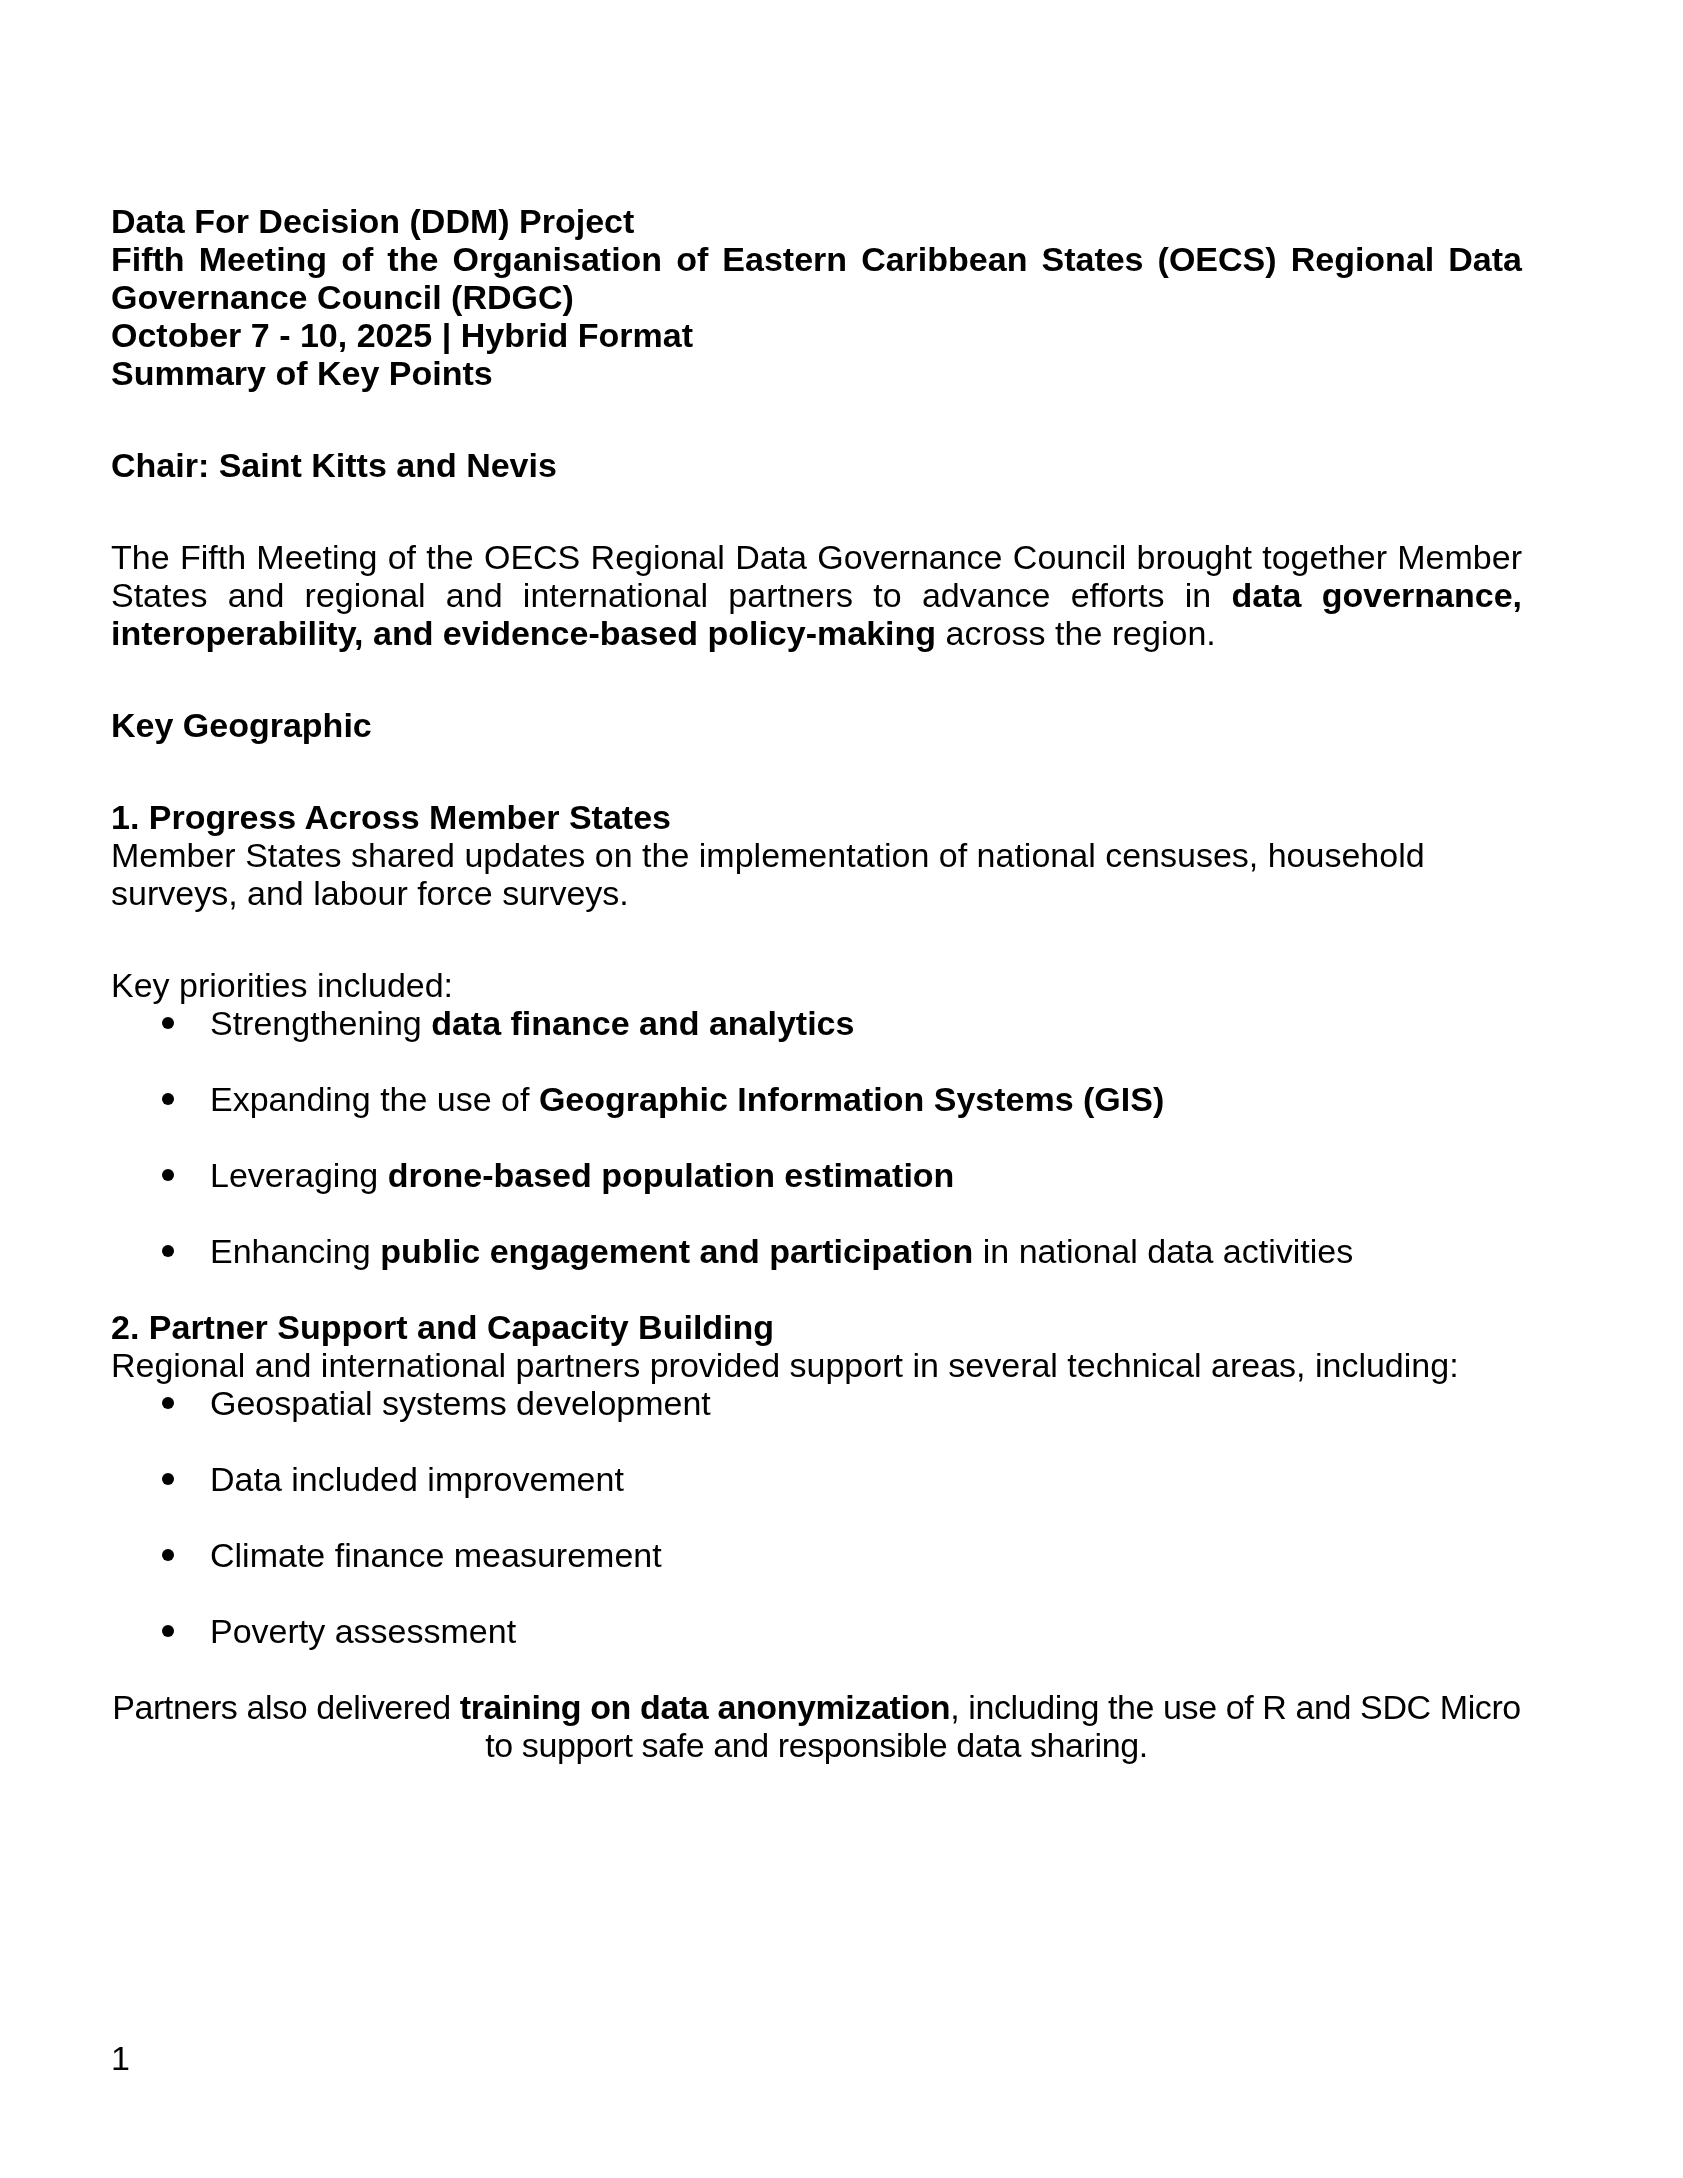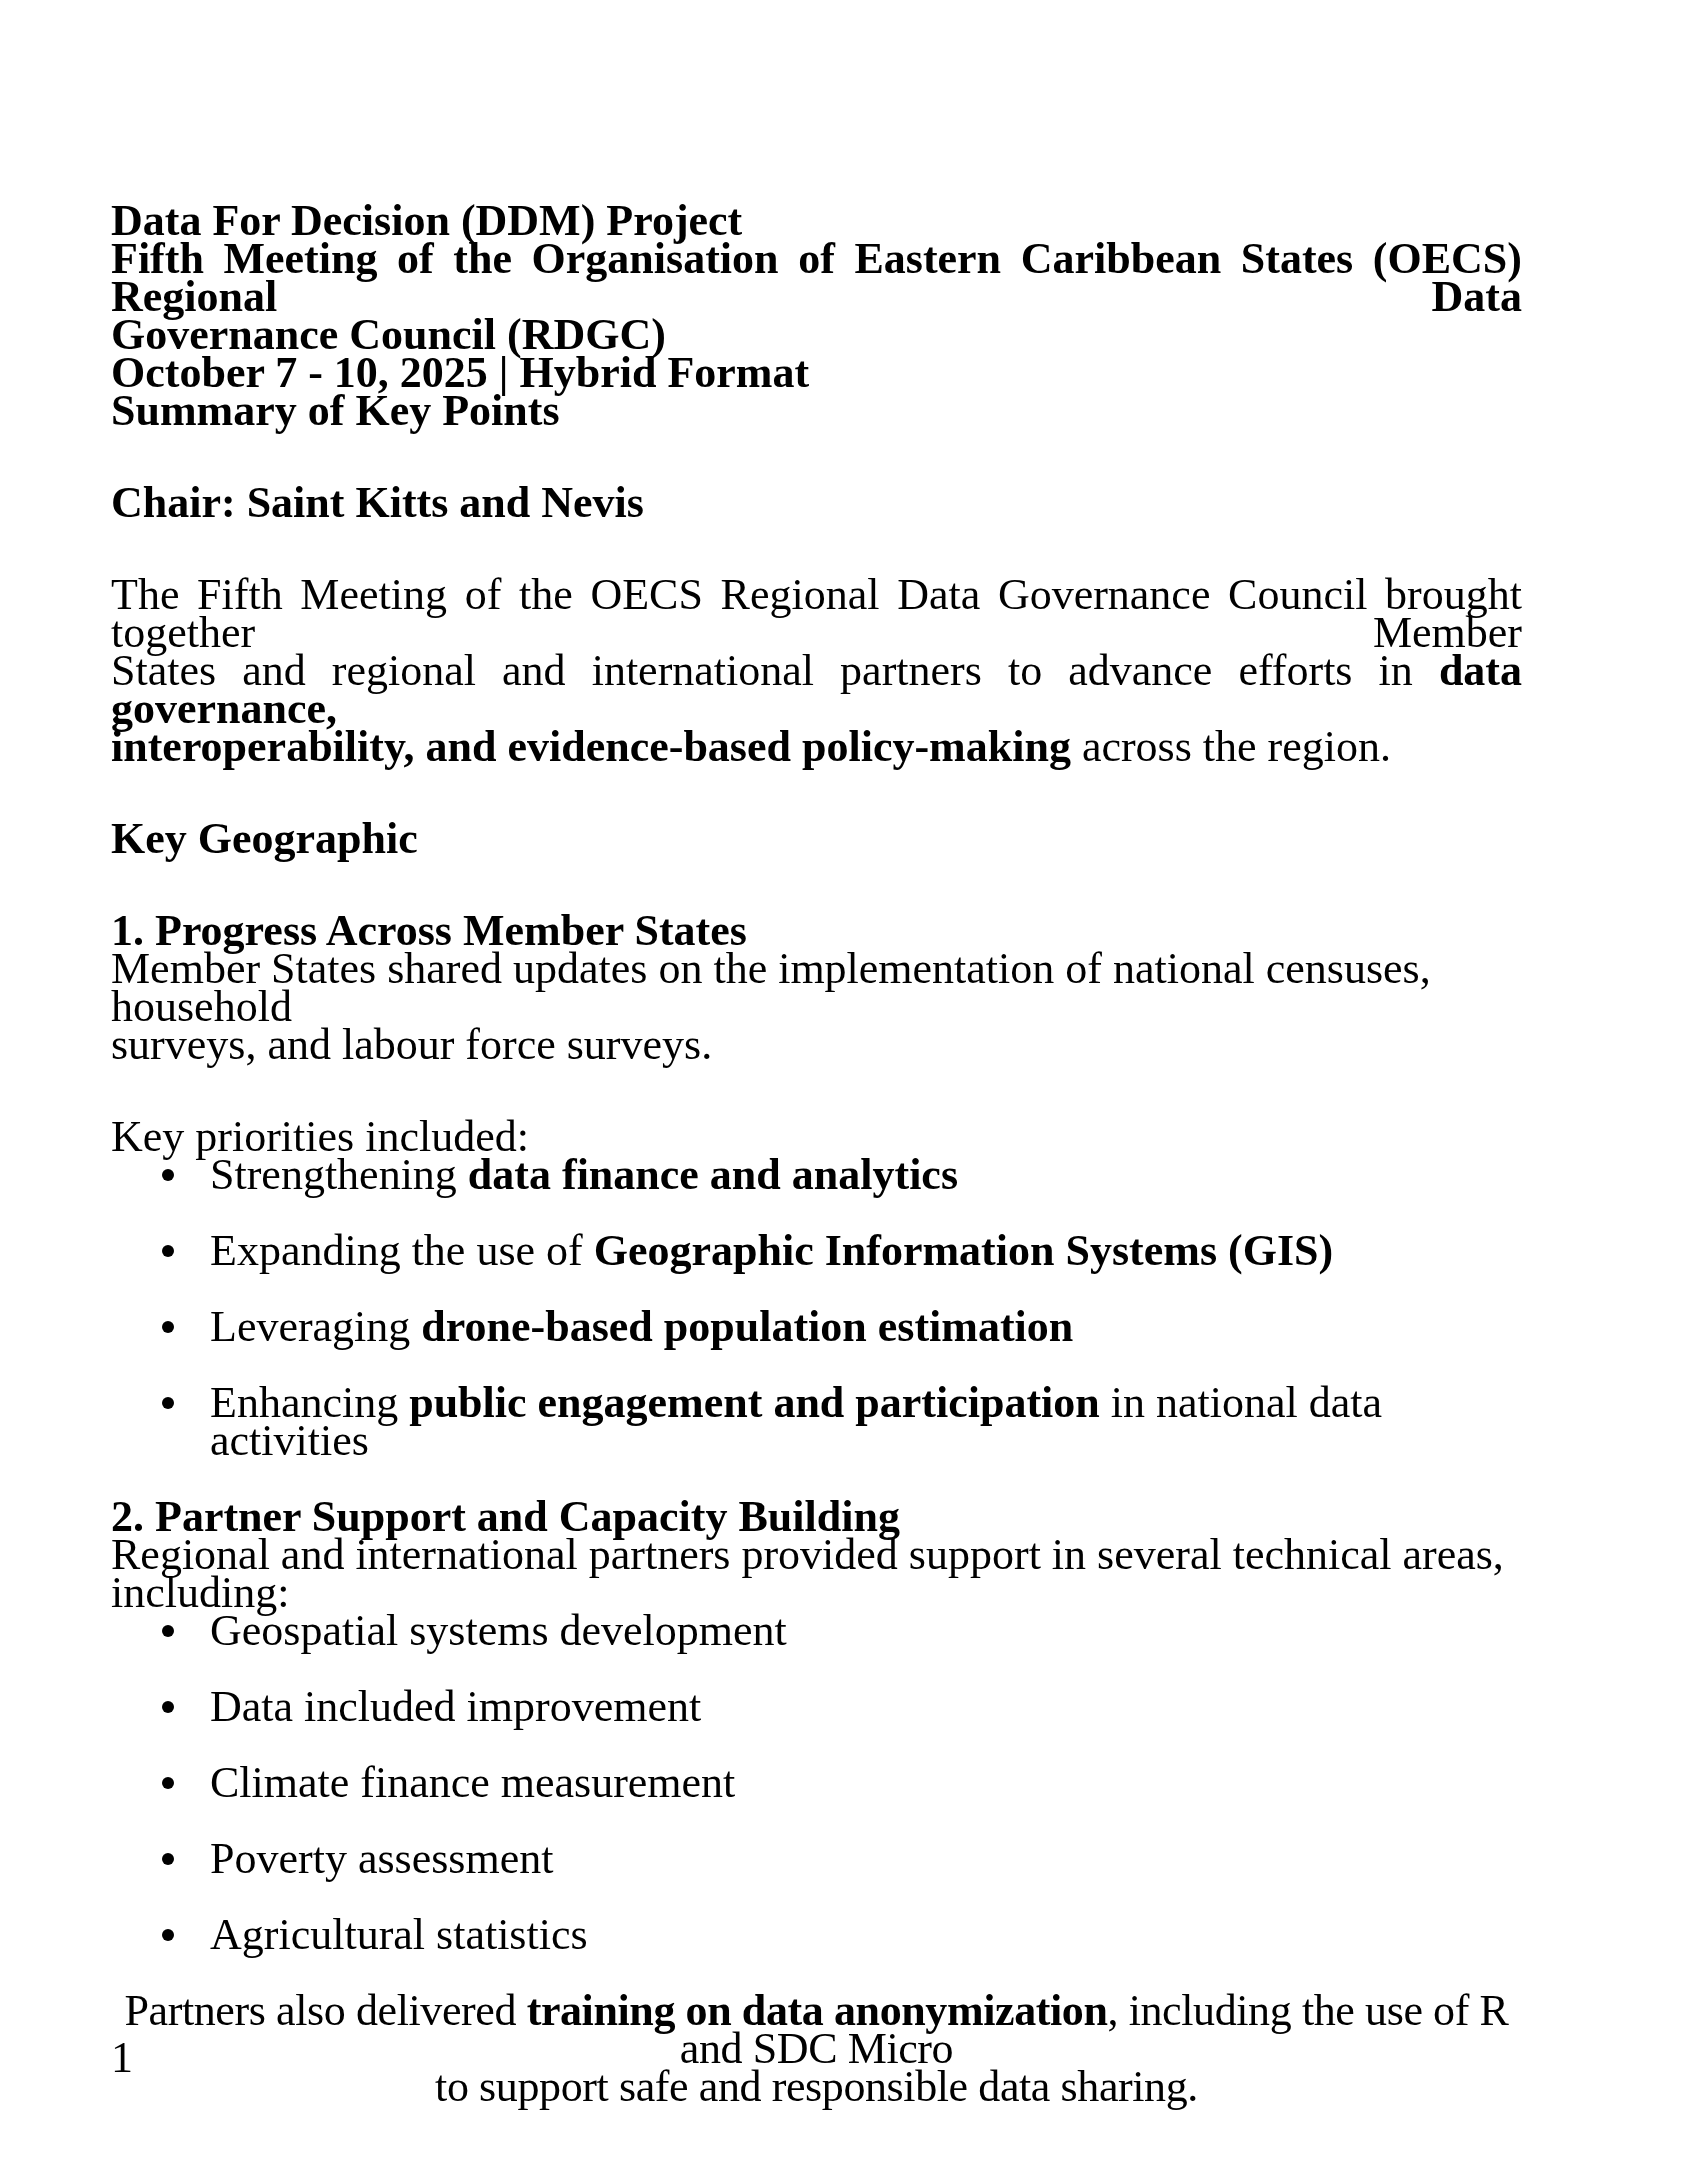--- a/index.html
+++ b/index.html
@@ -2,22 +2,22 @@
 <html><head>
 <meta charset="utf-8">
 <style>
   html, body { margin: 0; padding: 0; background: #ffffff; }
   .page {
     position: relative;
     width: 1683px;
     height: 2178px;
     background: #ffffff;
     color: #000000;
-    font-family: Liberation Serif, serif;
-    font-size: 44px;
+    font-family: Liberation Sans, sans-serif;
+    font-size: 34px;
     line-height: 38px;
     overflow: hidden;
   }
   .content {
     position: absolute;
     left: 111px;
     top: 202px;
     width: 1411px;
   }
   .b { font-weight: bold; }
@@ -80,21 +80,20 @@
     <div class="block">
       <div class="line b">2. Partner Support and Capacity Building</div>
       <div class="line">Regional and international partners provided support in several technical areas, including:</div>
     </div>
 
     <ul class="bullets">
       <li><span class="dot"></span><span>Geospatial systems development</span></li>
       <li><span class="dot"></span><span>Data included improvement</span></li>
       <li><span class="dot"></span><span>Climate finance measurement</span></li>
       <li><span class="dot"></span><span>Poverty assessment</span></li>
-      <li><span class="dot"></span><span>Agricultural statistics</span></li>
     </ul>
 
     <div class="block closing">
       <div class="line"><span>Partners also delivered </span><span class="b">training on data anonymization</span><span>, including the use of R and SDC Micro</span></div>
       <div class="line">to support safe and responsible data sharing.</div>
     </div>
 
   </div>
 
   <div class="pagenum">1</div>

